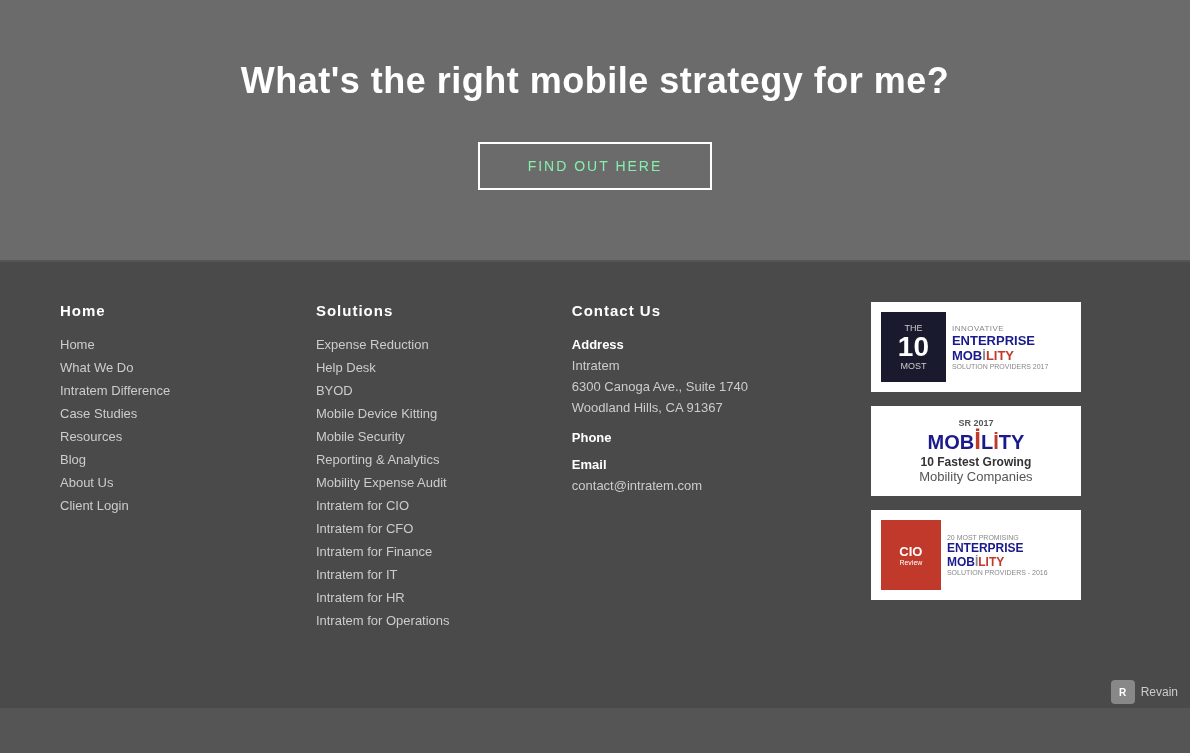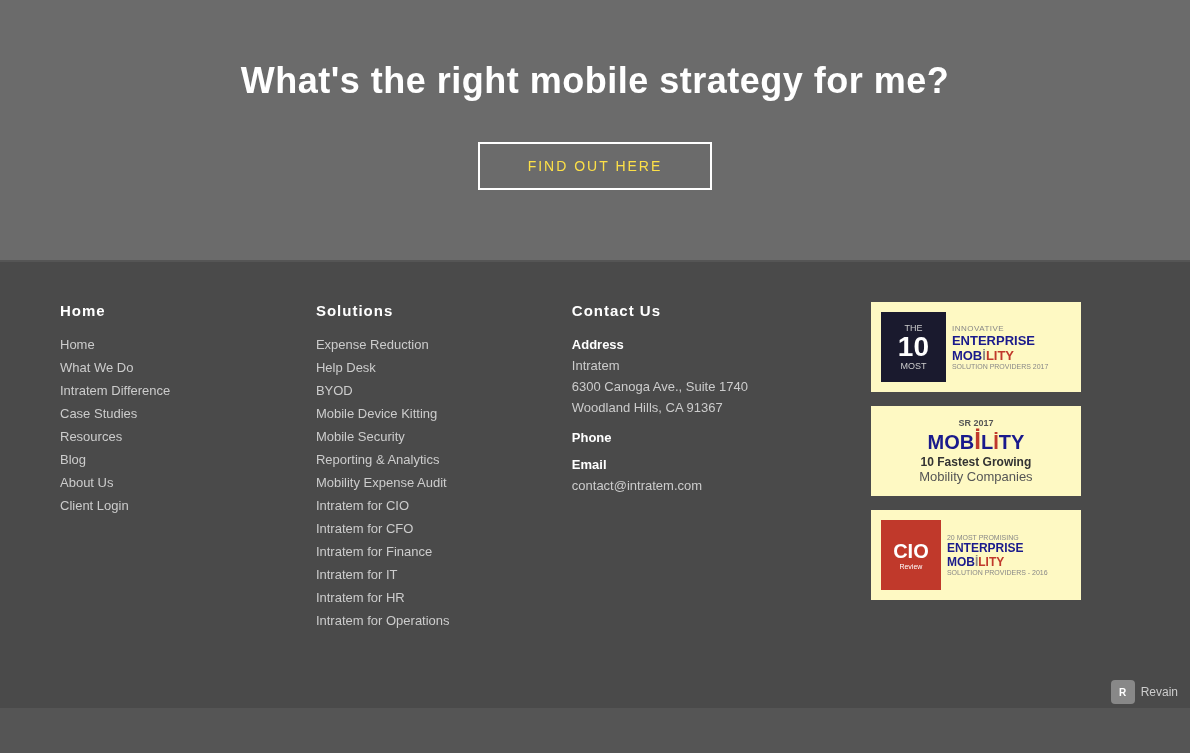--- a/index.html
+++ b/index.html
@@ -14,21 +14,21 @@
     .hero h1 {
       color: #fff;
       font-size: 36px;
       font-weight: 700;
       margin-bottom: 40px;
       letter-spacing: 0.5px;
     }
     .hero-btn {
       display: inline-block;
       border: 2px solid #fff;
-      color: #fde047;
+      color: #86efac;
       background: transparent;
       padding: 14px 48px;
       font-size: 14px;
       letter-spacing: 2px;
       cursor: pointer;
       text-transform: uppercase;
     }
 
     
     .footer {
@@ -78,21 +78,21 @@
     
     .badges-col {
       flex: 1.2;
       display: flex;
       flex-direction: column;
       gap: 14px;
       align-items: flex-start;
     }
 
     .badge-card {
-      background: #fef9c3;
+      background: #ffffff;
       width: 210px;
       height: 90px;
       display: flex;
       align-items: flex-end;
       justify-content: center;
       padding: 10px;
     }
 
     
     .badge1 {
@@ -139,21 +139,21 @@
     .badge3-left {
       background: #c0392b;
       width: 60px;
       height: 100%;
       display: flex;
       flex-direction: column;
       align-items: center;
       justify-content: center;
       flex-shrink: 0;
     }
-    .badge3-cio { color: #fff; font-size: 20px; font-weight: bold; }
+    .badge3-cio { color: #fff; font-size: 13px; font-weight: bold; }
     .badge3-review { color: #fff; font-size: 7px; }
     .badge3-right {
       padding: 4px 6px;
       flex: 1;
     }
 
     .divider {
       height: 2px;
       background: #555;
       margin: 0;

